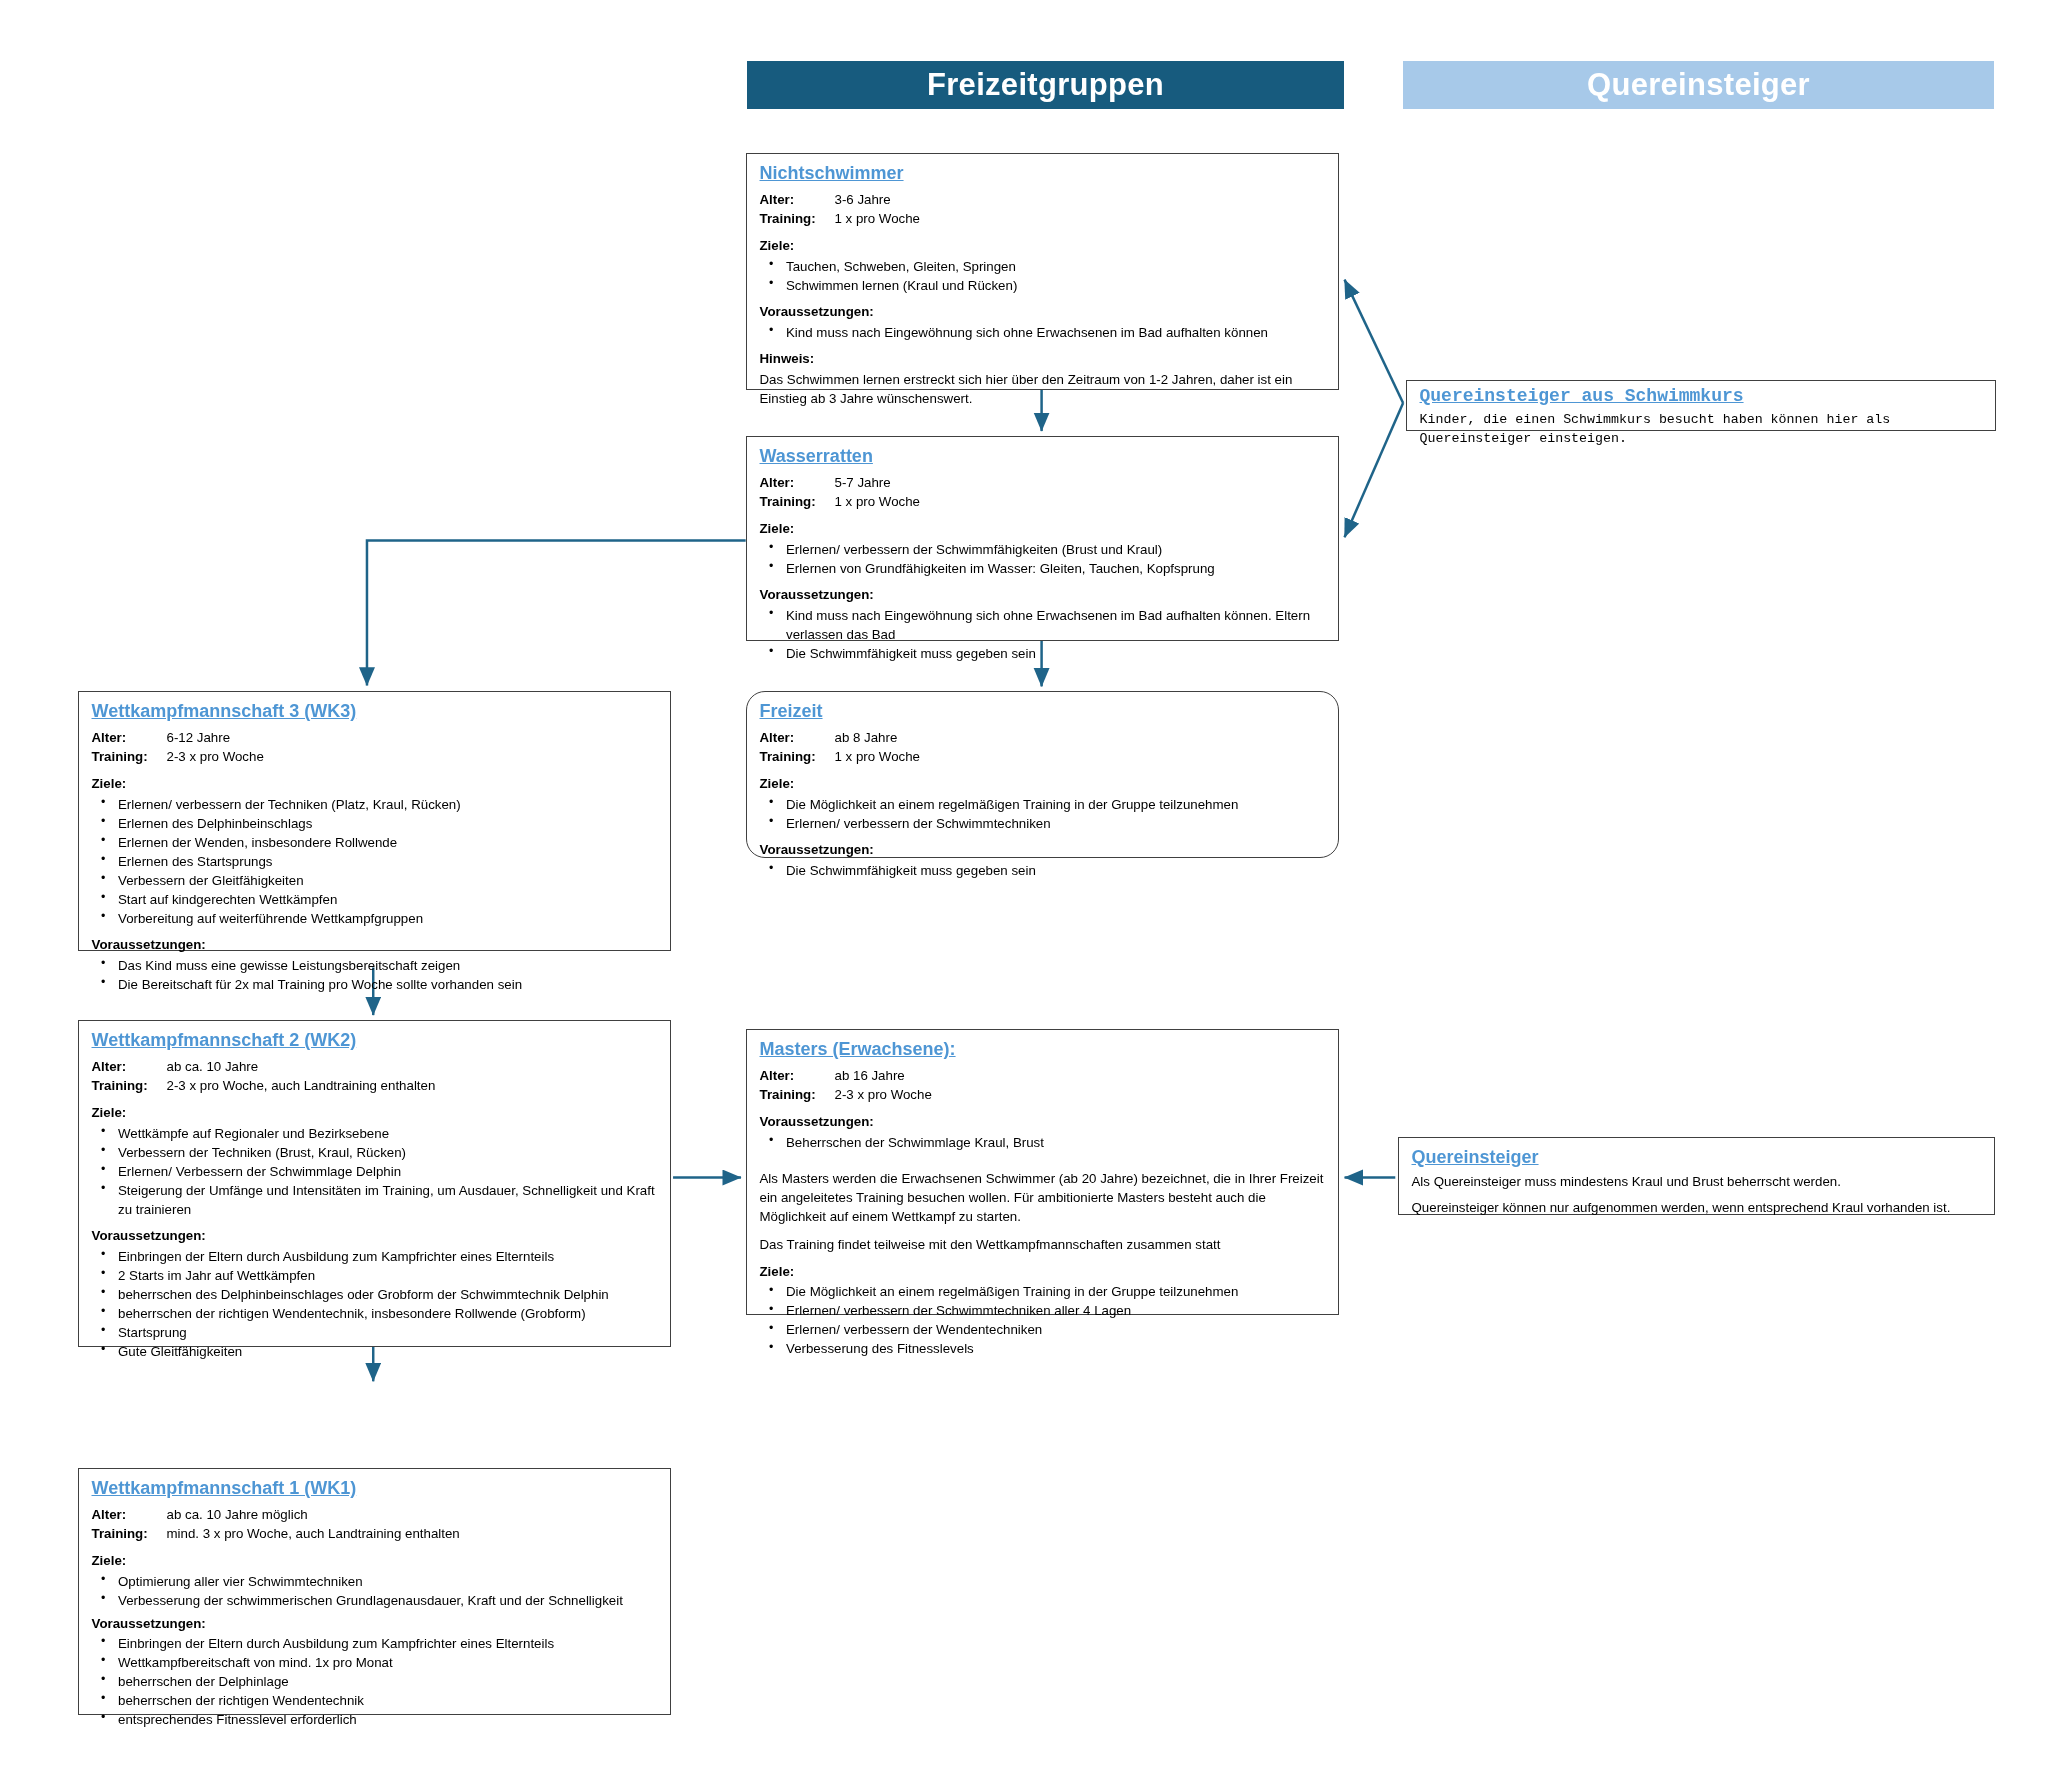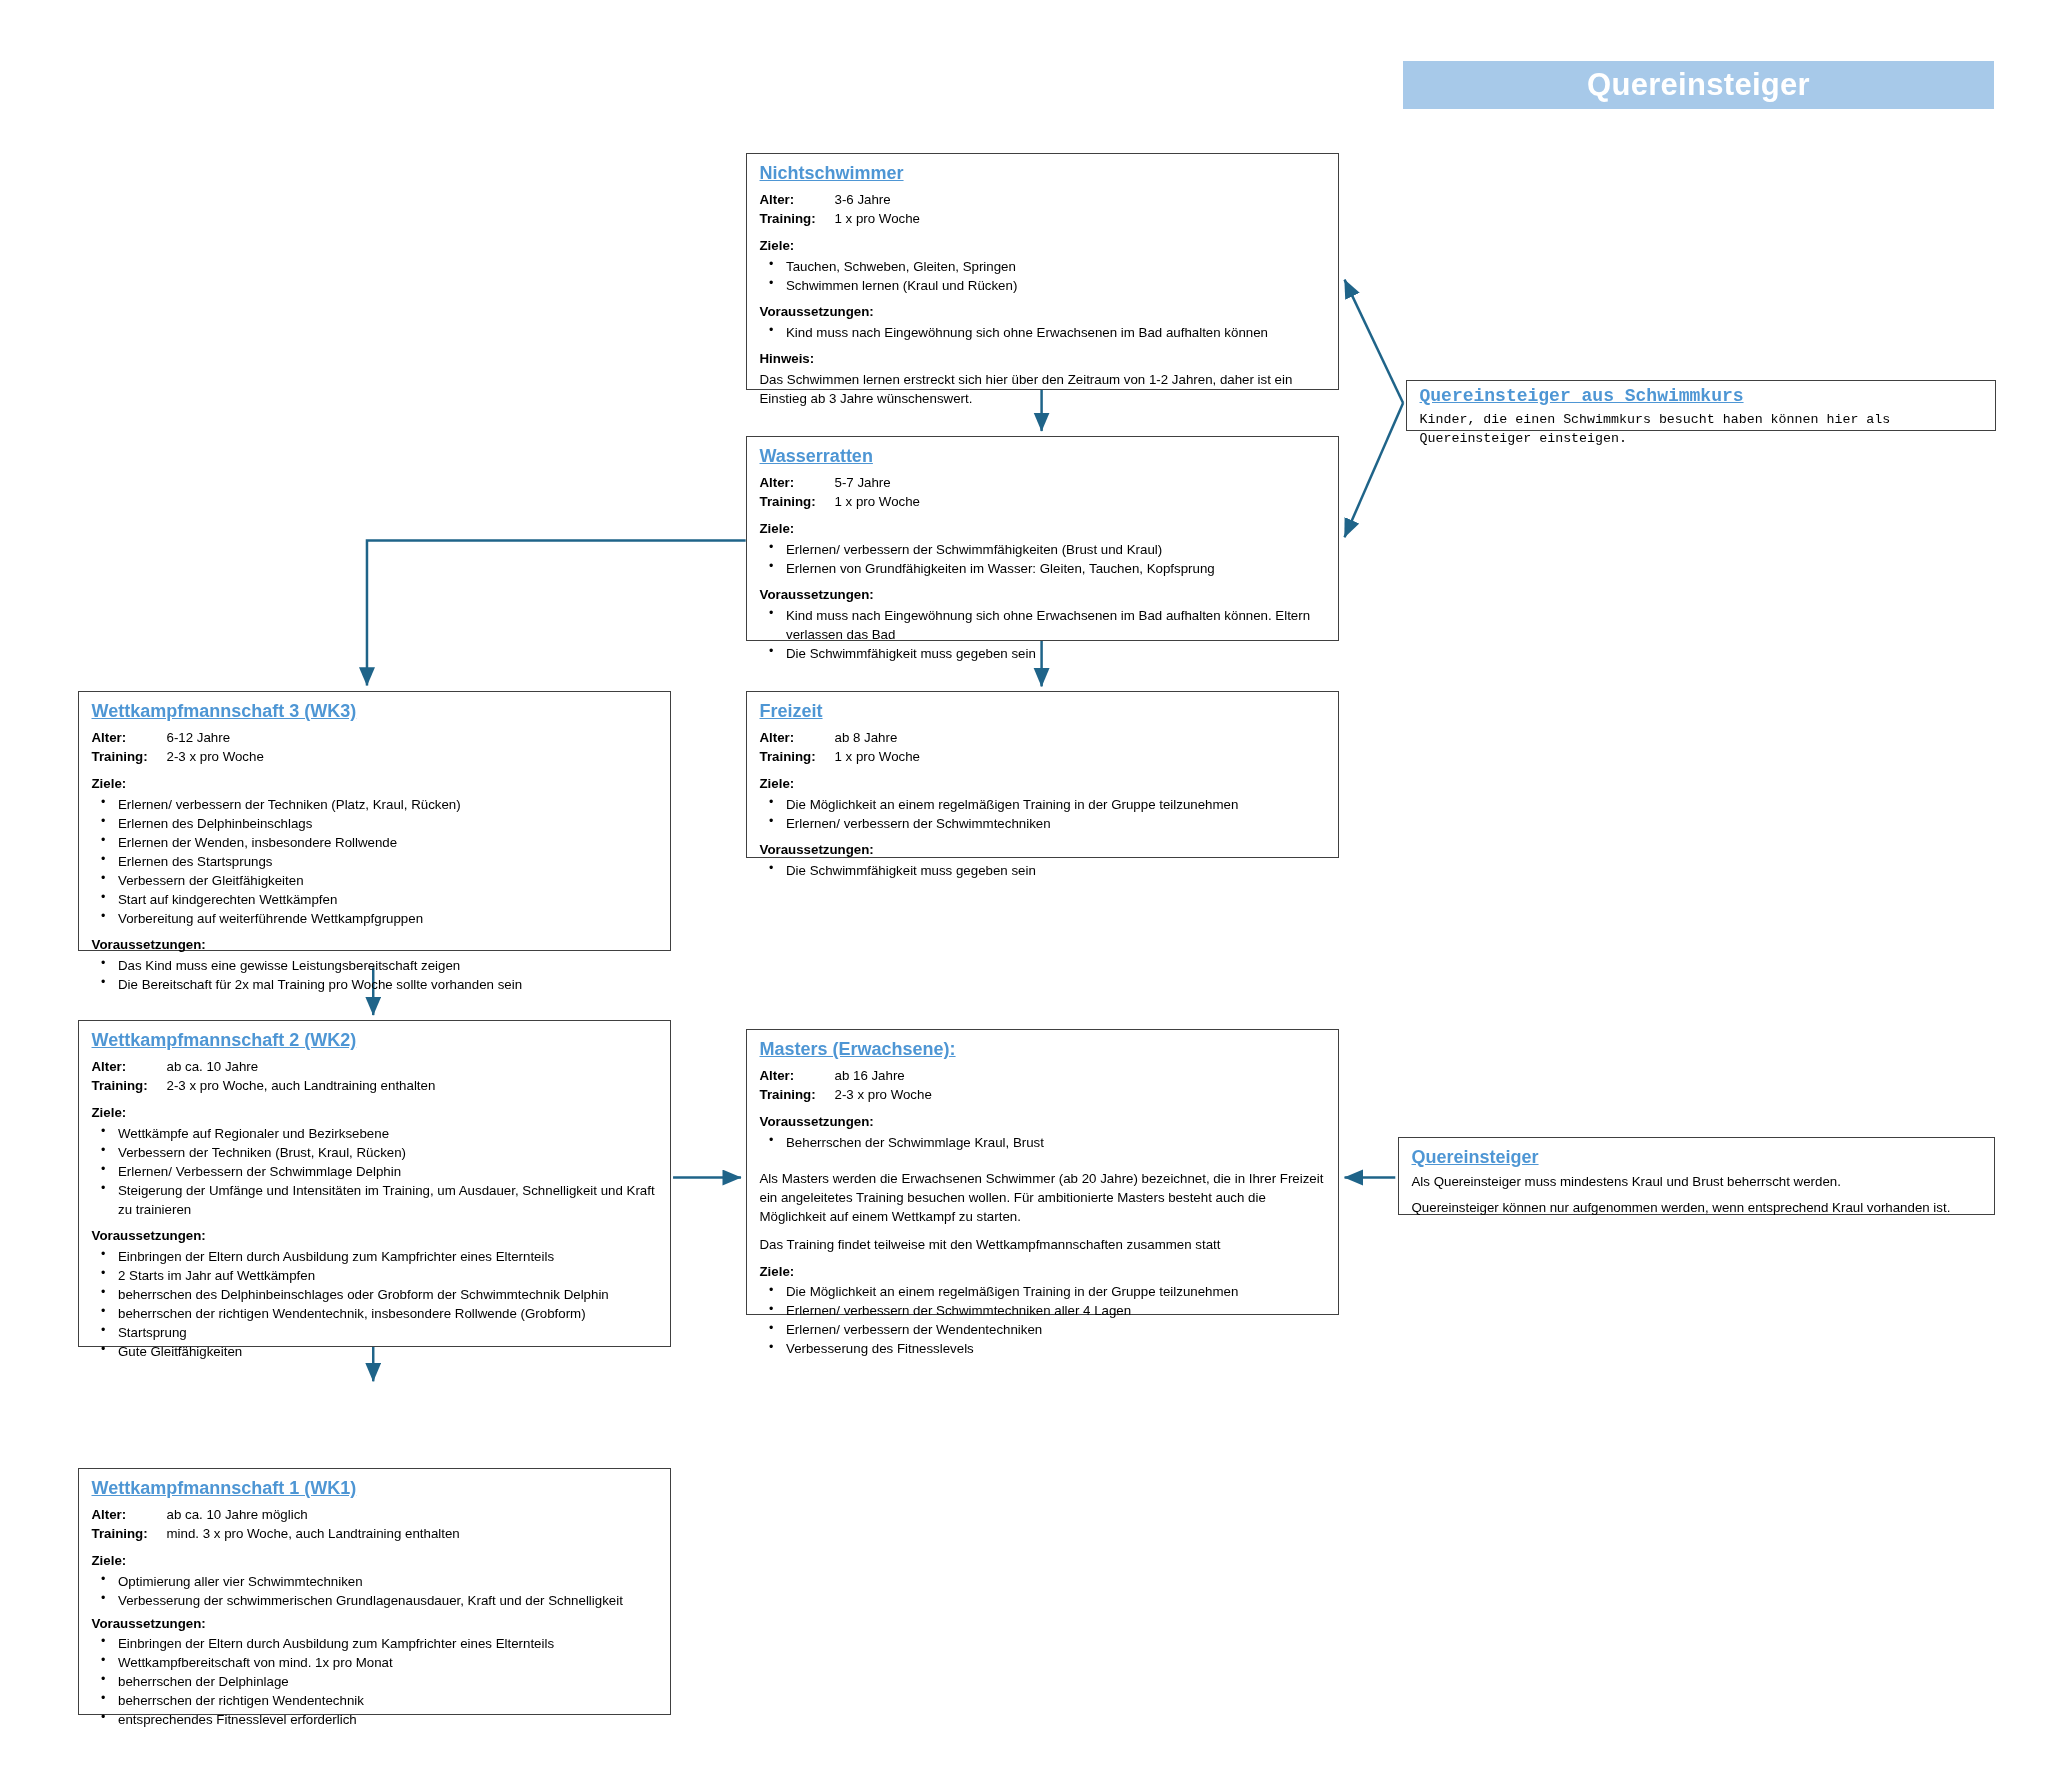--- a/index.html
+++ b/index.html
@@ -97,21 +97,21 @@
   }
   p.para.spaced-top { margin-top: 17px; }
   .note-line {
     font-size: 13.3px;
     line-height: 1.45;
   }
 
   
   #box-nichtschwimmer { left: 746px;  top: 153px;  width: 593px;  height: 237px; }
   #box-wasserratten   { left: 746px;  top: 436px;  width: 593px;  height: 205px; }
-  #box-freizeit       { left: 746px;  top: 691px;  width: 593px;  height: 167px; }
+  #box-freizeit       { left: 746px;  top: 691px;  width: 593px;  height: 167px; border-radius: 19px; }
   #box-masters        { left: 746px;  top: 1029px; width: 593px;  height: 286px; }
   #box-wk3            { left: 78px;  top: 691px;  width: 593px;  height: 260px; }
   #box-wk2            { left: 78px;  top: 1020px; width: 593px;  height: 327px; }
   #box-wk1            { left: 78px;  top: 1468px; width: 593px;  height: 247px; }
   #box-quer-kurs      { left: 1406px; top: 380px;  width: 590px;  height: 51px;  padding-top: 3px; font-family: Liberation Mono, monospace; }
   #box-quer           { left: 1398px; top: 1137px; width: 597px;  height: 78px; padding-top: 7.8px; }
 
   #box-quer-kurs .box-title,
   #box-quer .box-title { margin-bottom: 3.9px; }
   #box-quer p.para { margin-bottom: 7px; }
@@ -122,20 +122,21 @@
     width: 2066px;
     height: 1771px;
     pointer-events: none;
   }
 </style>
 </head>
 <body>
 
 <div id="canvas">
 
+  <div class="col-header" id="hdr-freizeit">Freizeitgruppen</div>
   <div class="col-header" id="hdr-quer">Quereinsteiger</div>
 
   <svg id="connector-layer" viewBox="0 0 2646 2268" xmlns="http://www.w3.org/2000/svg">
     <defs>
       <marker id="arrowhead" markerWidth="9" markerHeight="9" refX="7.4" refY="3.2" orient="auto" markerUnits="strokeWidth">
         <path d="M0,0 L7.6,3.2 L0,6.4 z" fill="#1f6489"></path>
       </marker>
     </defs>
 
     <g>

